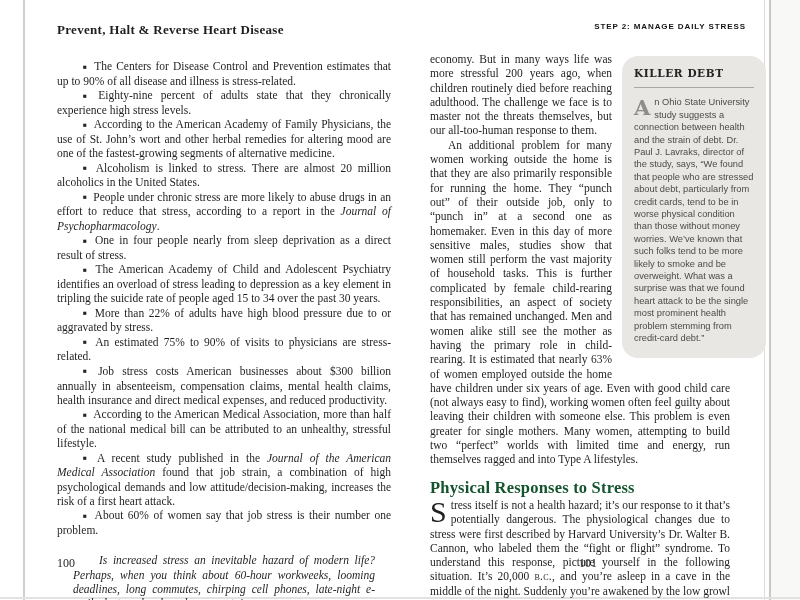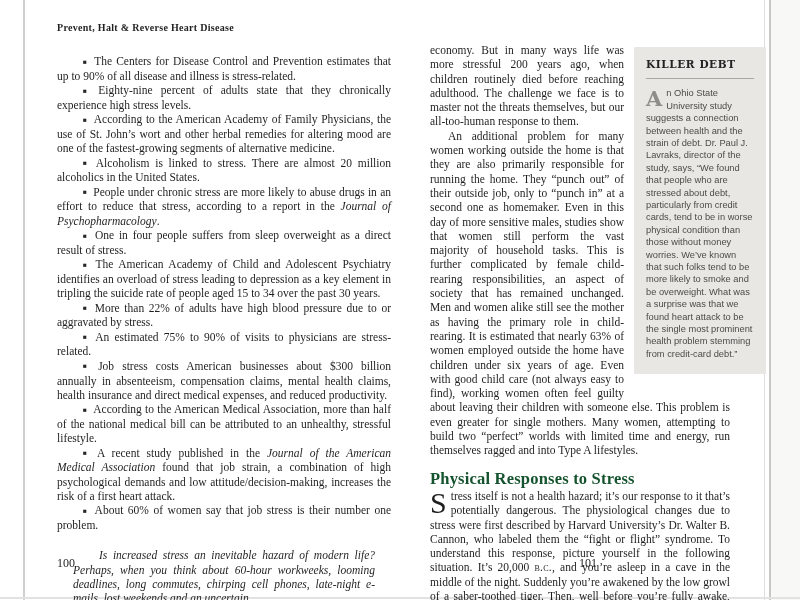--- a/index.html
+++ b/index.html
@@ -8,40 +8,40 @@
   
   .edge{position:absolute;top:0;bottom:0;}
   #edge-left{left:23px;width:2px;background:#cfcfcd;}
   #edge-right-outer{left:769px;width:2px;background:#c8c8c6;}
   #edge-right-inner{left:764px;width:1px;background:#dededc;}
   #edge-bottom{position:absolute;left:0;right:0;bottom:1px;height:2px;background:#e2e2e0;}
   #gutter-right{position:absolute;left:771px;right:0;top:0;bottom:0;background:#f8f8f7;}
 
   
   .running-head{font-weight:bold;}
-  #left-head{font-size:10px;letter-spacing:.3px;}
+  #left-head{font-size:13px;letter-spacing:.3px;}
   #right-head{font-family:"Liberation Sans",sans-serif;font-size:8px;letter-spacing:.9px;
               text-align:right;padding-right:20px;color:#141414;}
 
   #left-page{position:absolute;left:57px;top:22px;width:334px;}
   #right-page{position:absolute;left:430px;top:22px;width:336px;}
   .page-body{margin-top:21px;font-size:11.5px;line-height:14.3px;text-align:justify;}
 
   
   .bullet-item{margin:0;text-indent:26px;}
   .sq{font-size:6.5px;vertical-align:1.5px;margin-right:6px;color:#262626;}
   .closing{margin:16px;text-indent:26px;font-style:italic;}
 
   
   .rp-par{margin:0 36px 0 0;}
   .rp-par.indent{text-indent:18px;}
 
   
-  #killer-debt{float:right;width:132px;margin:4px 0 12px 10px;background:#e8e7e4;
-               border-radius:1px;padding:10px 12px 14px 12px;box-sizing:border-box;}
+  #killer-debt{float:right;width:144px;margin:4px 0 12px 10px;background:#e8e7e4;
+               border-radius:16px;padding:10px 12px 14px 12px;box-sizing:border-box;}
   #kd-title{font-family:"DejaVu Serif",serif;font-weight:bold;font-size:10.5px;
             letter-spacing:.6px;color:#232323;margin:0;}
   #kd-rule{border:none;border-top:1px solid #a9a8a4;margin:7px 0 8px 0;}
   #kd-body{font-family:"Liberation Sans",sans-serif;font-size:9.3px;line-height:12.4px;
            color:#4b4b47;text-align:left;}
   #kd-dropcap{float:left;font-family:"DejaVu Serif",serif;font-weight:bold;font-size:21px;
               line-height:19px;color:#8f8d88;margin:2px 4px 0 0;}
 
   
   #section-heading{font-size:16.5px;font-weight:bold;margin:14px 20px 3px 0;color:#14532d;
@@ -74,41 +74,42 @@
           <p class="bullet-item"><span class="sq">■</span><span>The Centers for Disease Control and Prevention estimates that up to 90% of all disease and illness is stress-related.</span></p>
 
           <p class="bullet-item"><span class="sq">■</span><span>Eighty-nine percent of adults state that they chronically experience high stress levels.</span></p>
 
           <p class="bullet-item"><span class="sq">■</span><span>According to the American Academy of Family Physicians, the use of St. John’s wort and other herbal remedies for altering mood are one of the fastest-growing segments of alternative medicine.</span></p>
 
           <p class="bullet-item"><span class="sq">■</span><span>Alcoholism is linked to stress. There are almost 20 million alcoholics in the United States.</span></p>
 
           <p class="bullet-item"><span class="sq">■</span><span>People under chronic stress are more likely to abuse drugs in an effort to reduce that stress, according to a report in the <i>Journal of Psychopharmacology</i>.</span></p>
 
-          <p class="bullet-item"><span class="sq">■</span><span>One in four people suffers from sleep overweight as a direct result of stress.</span></p>
+          <p class="bullet-item"><span class="sq">■</span><span>One in four people nearly from sleep deprivation as a direct result of stress.</span></p>
 
           <p class="bullet-item"><span class="sq">■</span><span>The American Academy of Child and Adolescent Psychiatry identifies an overload of stress leading to depression as a key element in tripling the suicide rate of people aged 15 to 34 over the past 30 years.</span></p>
 
           <p class="bullet-item"><span class="sq">■</span><span>More than 22% of adults have high blood pressure due to or aggravated by stress.</span></p>
 
           <p class="bullet-item"><span class="sq">■</span><span>An estimated 75% to 90% of visits to physicians are stress-related.</span></p>
 
           <p class="bullet-item"><span class="sq">■</span><span>Job stress costs American businesses about $300 billion annually in absenteeism, compensation claims, mental health claims, health insurance and direct medical expenses, and reduced productivity.</span></p>
 
           <p class="bullet-item"><span class="sq">■</span><span>According to the American Medical Association, more than half of the national medical bill can be attributed to an unhealthy, stressful lifestyle.</span></p>
 
           <p class="bullet-item"><span class="sq">■</span><span>A recent study published in the <i>Journal of the American Medical Association</i> found that job strain, a combination of high psychological demands and low attitude/decision-making, increases the risk of a first heart attack.</span></p>
 
           <p class="bullet-item"><span class="sq">■</span><span>About 60% of women say that job stress is their number one problem.</span></p>
         </div>
       <p class="closing">Is increased stress an inevitable hazard of modern life? Perhaps, when you think about 60-hour workweeks, looming deadlines, long commutes, chirping cell phones, late-night e-mails, lost weekends and an uncertain</p>
     </div>
   </div>
 
   <div id="right-page">
+    <div class="running-head" id="right-head">STEP 2: MANAGE DAILY STRESS</div>
 
     <div class="page-body">
 
       <div id="killer-debt">
         <p id="kd-title">KILLER DEBT</p>
         <hr id="kd-rule">
         <div id="kd-body"><span id="kd-dropcap">A</span><span>n Ohio State University study suggests a connection between health and the strain of debt. Dr. Paul J. Lavraks, director of the study, says, “We found that people who are stressed about debt, particularly from credit cards, tend to be in worse physical condition than those without money worries. We’ve known that such folks tend to be more likely to smoke and be overweight. What was a surprise was that we found heart attack to be the single most prominent health problem stemming from credit-card debt.”</span></div>
       </div>
 
       <p class="rp-par">economy. But in many ways life was more stressful 200 years ago, when children routinely died before reaching adulthood. The challenge we face is to master not the threats themselves, but our all-too-human response to them.</p>

